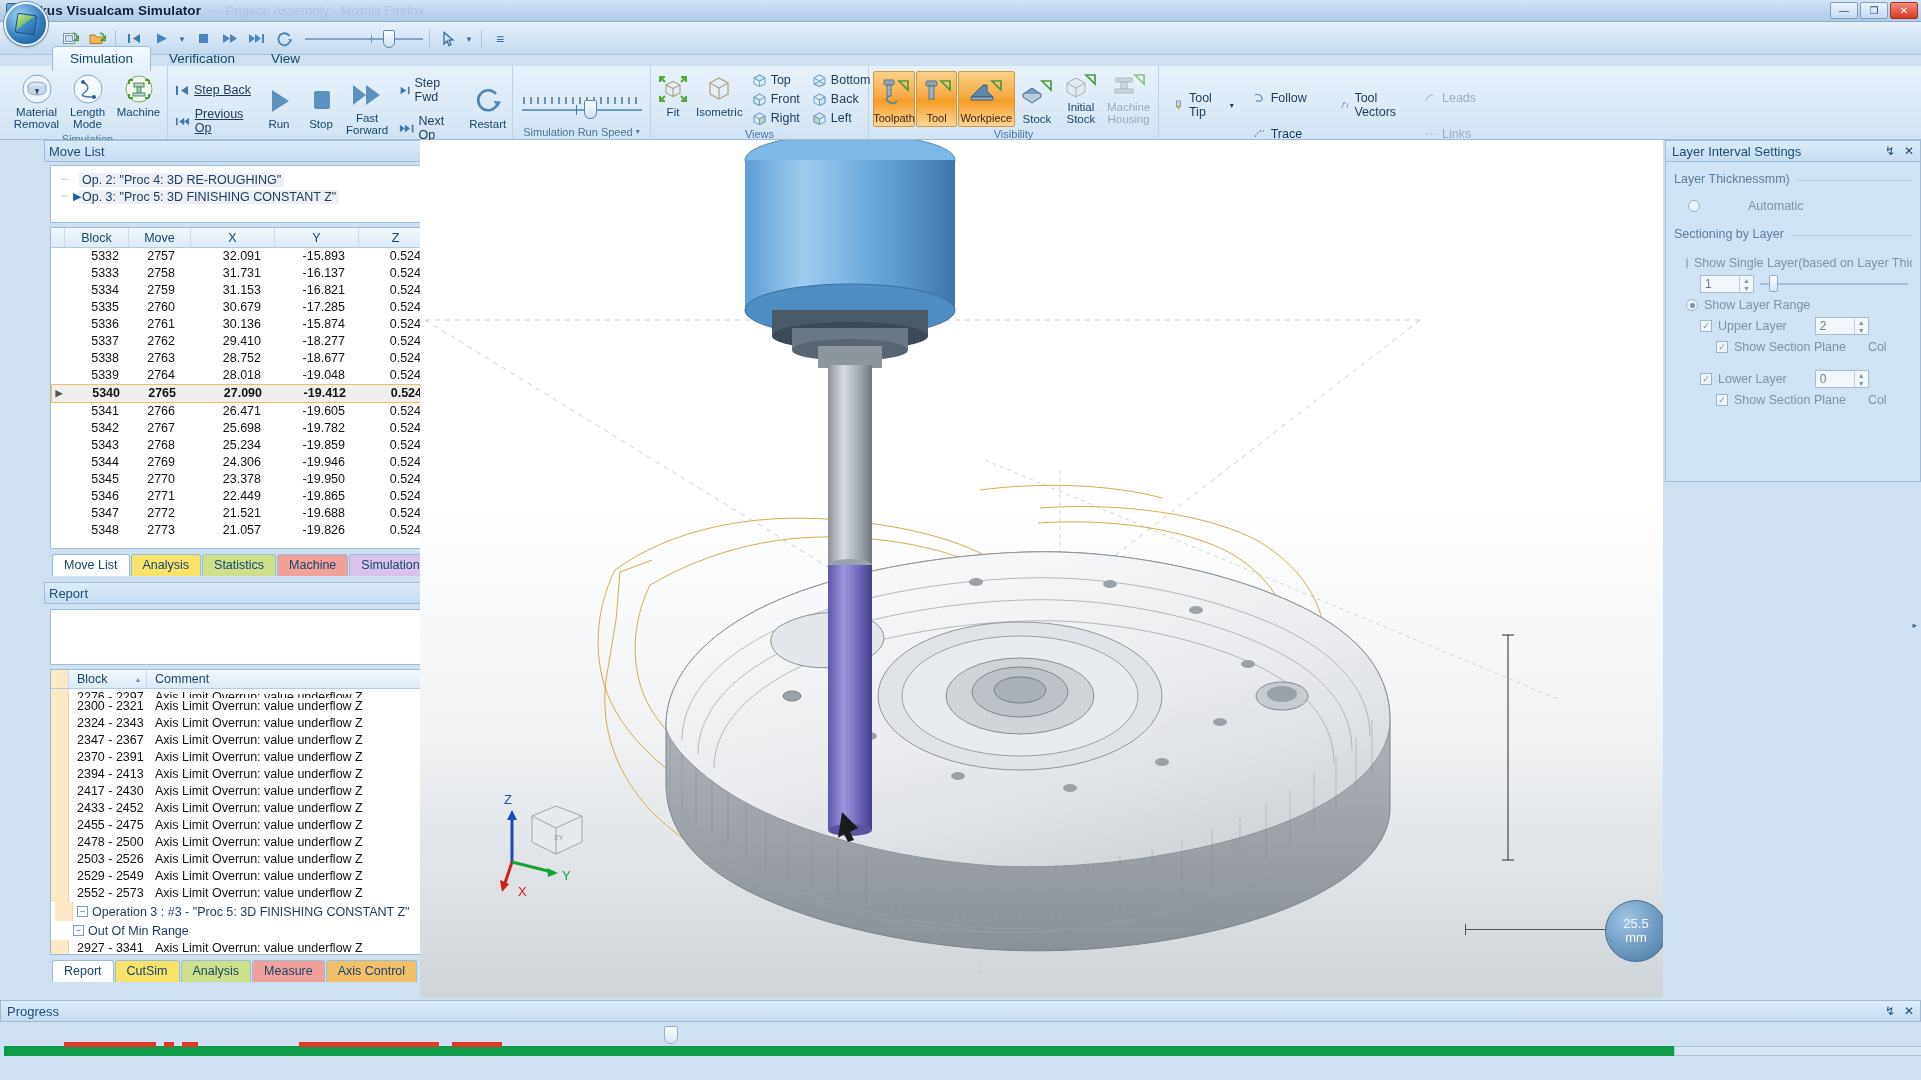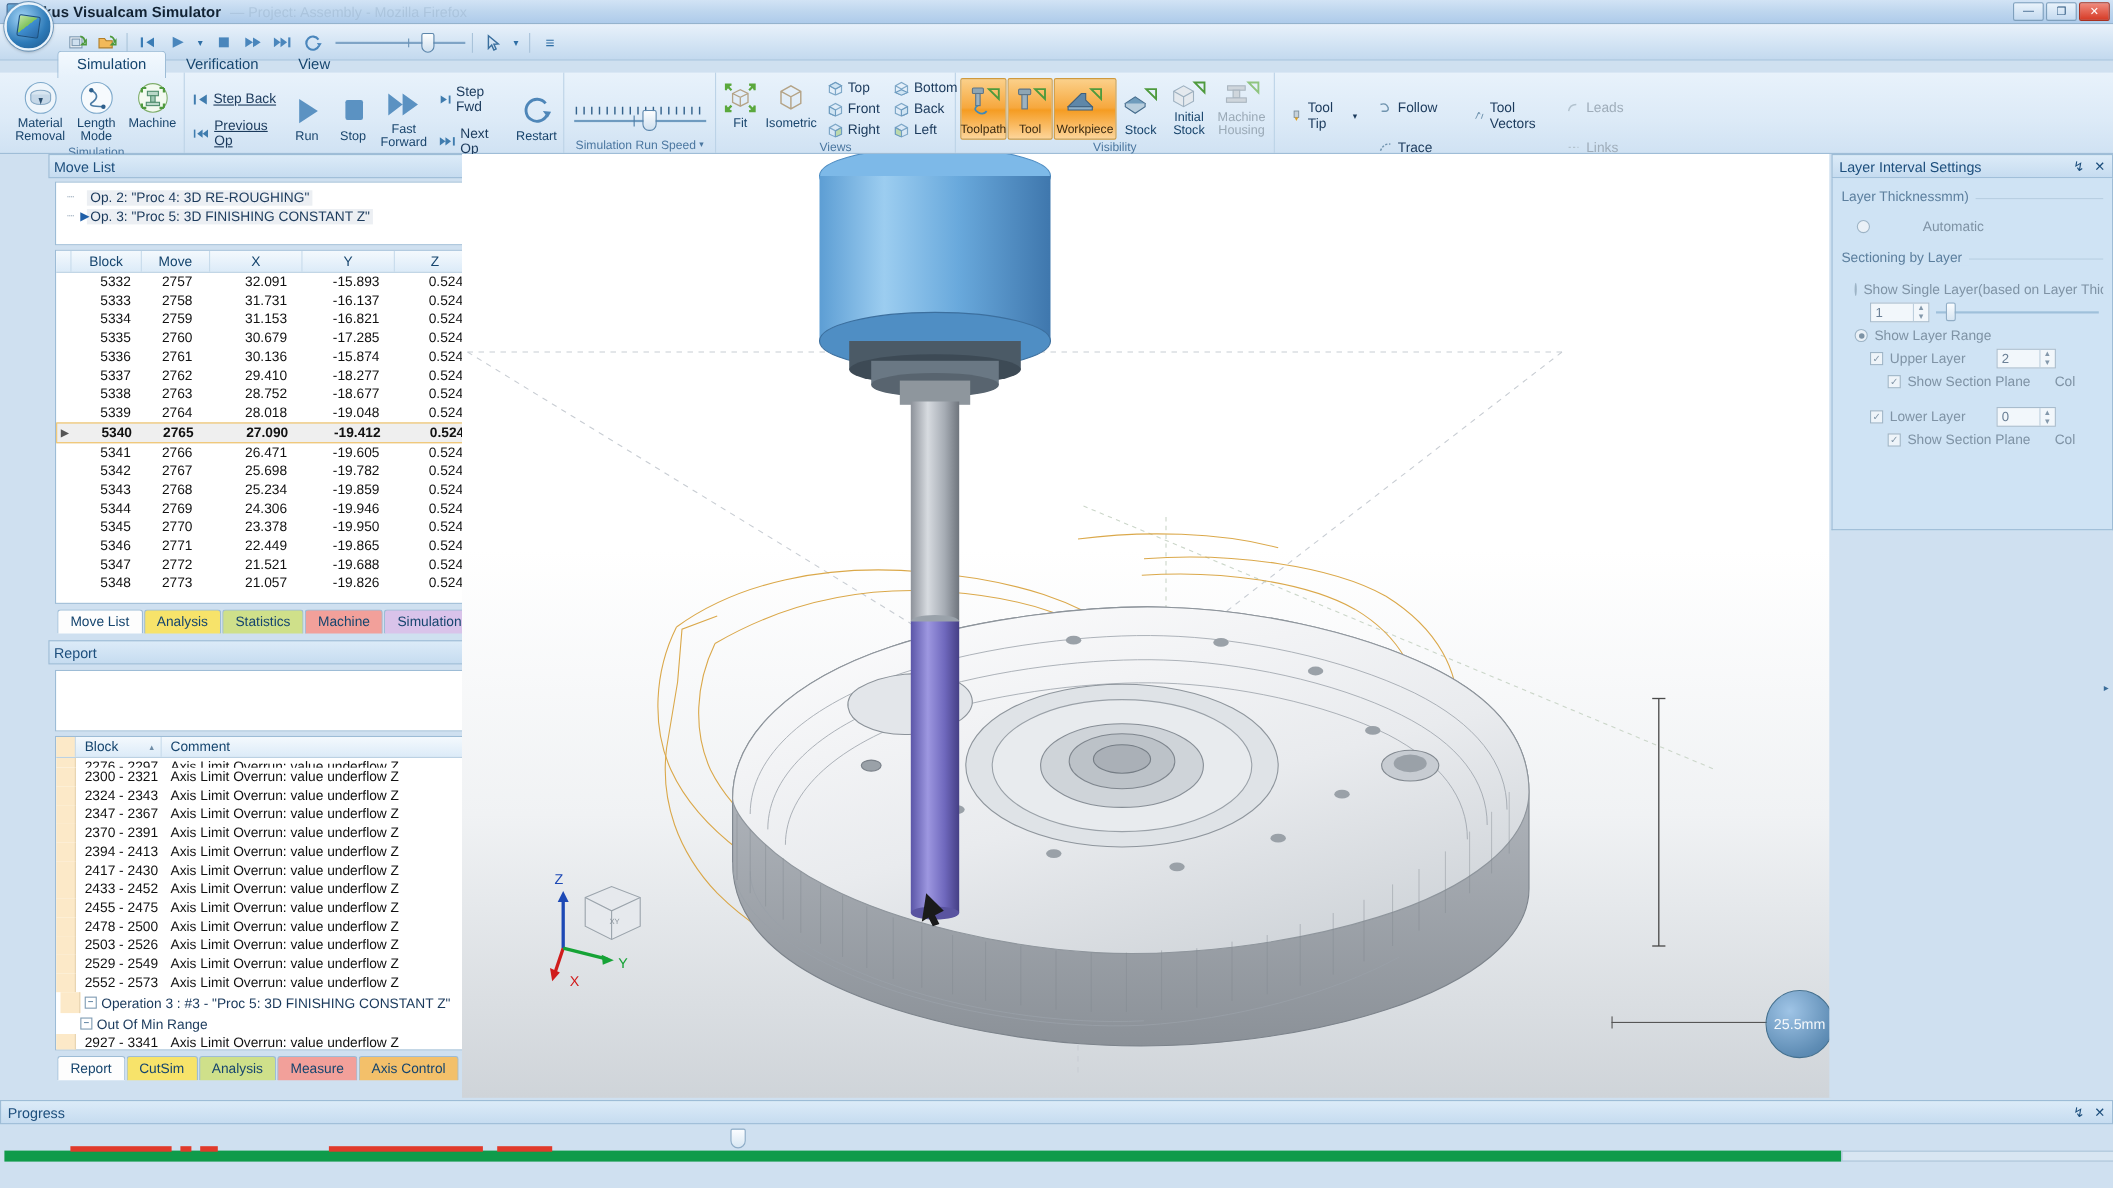--- a/index.html
+++ b/index.html
@@ -155,21 +155,21 @@
   .vp-time .clk { width:26px; height:26px; border:2px solid #222; border-radius:50%; position:relative;}
   .vp-time .clk:before{content:"";position:absolute;left:11px;top:4px;width:2px;height:9px;background:#222;}
   .vp-time .clk:after{content:"";position:absolute;left:12px;top:12px;width:7px;height:2px;background:#222;}
   .triad { position:absolute; left:70px; bottom:100px; width:120px; height:110px;}
   .scalebar { position:absolute; right:40px; bottom:68px; display:flex; align-items:center; gap:8px;}
   .scalebar .bar { width:160px; height:1px; background:#555; position:relative;}
   .scalebar .bar:before,.scalebar .bar:after{content:"";position:absolute;top:-5px;width:1px;height:11px;background:#555;}
   .scalebar .bar:before{left:0;} .scalebar .bar:after{right:0;}
   .scaleball { position:absolute; right:-2px; bottom:36px; width:62px;height:62px;border-radius:50%;
      background:radial-gradient(circle at 35% 30%, #9fc4e6, #5f8db5 70%, #4a7aa3);
-     display:flex;flex-direction:row;align-items:center;justify-content:center;
+     display:flex;flex-direction:column;align-items:center;justify-content:center;
      color:#f4f8fb; font-size:13px; line-height:14px; border:1px solid #44708f;}
 
   
   .rightdock { position:absolute; left:1665px; top:140px; width:256px; height:858px;
      background:#cfe0f0;}
   .rp-hdr { height:22px; background:linear-gradient(180deg,#dcebf8,#c6dcf0);
      border:1px solid #9dbcd6; display:flex; align-items:center; padding:0 6px;
      font-size:13px; color:#1c4e7c;}
   .rp-hdr .sp { margin-left:auto; display:flex; gap:9px; font-size:12px;}
   .rp-body { background:#cfe3f4; border:1px solid #9dbcd6; border-top:none;

